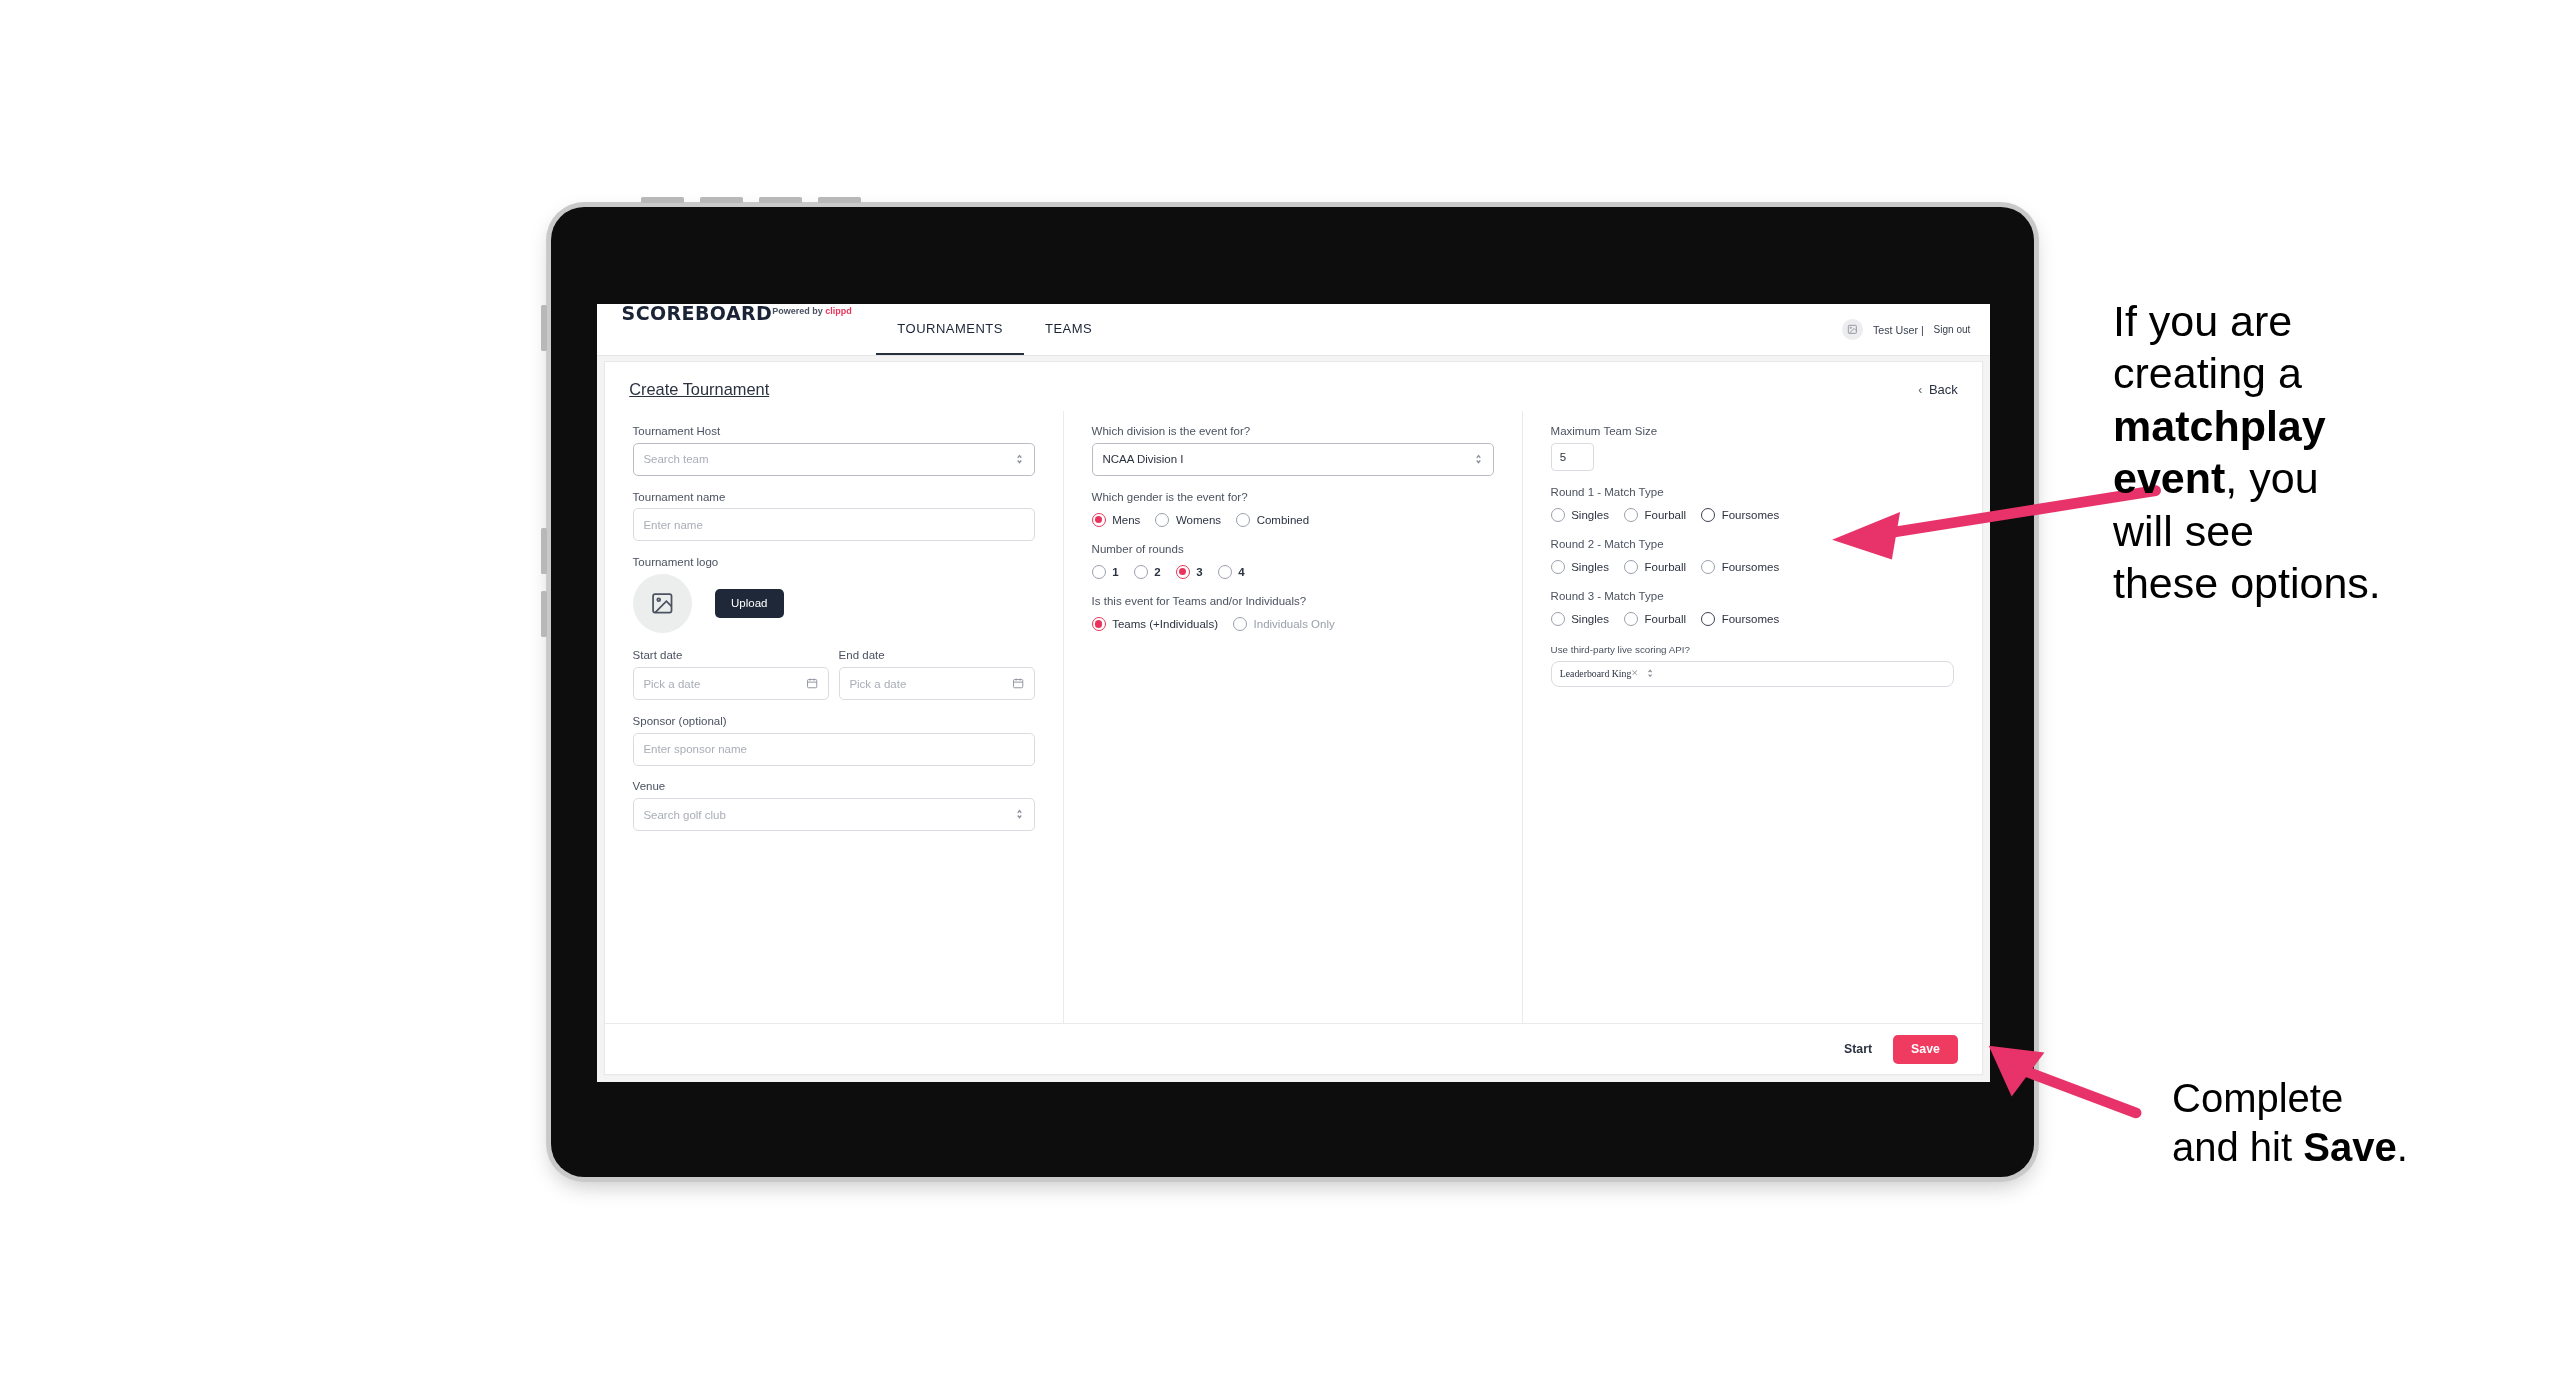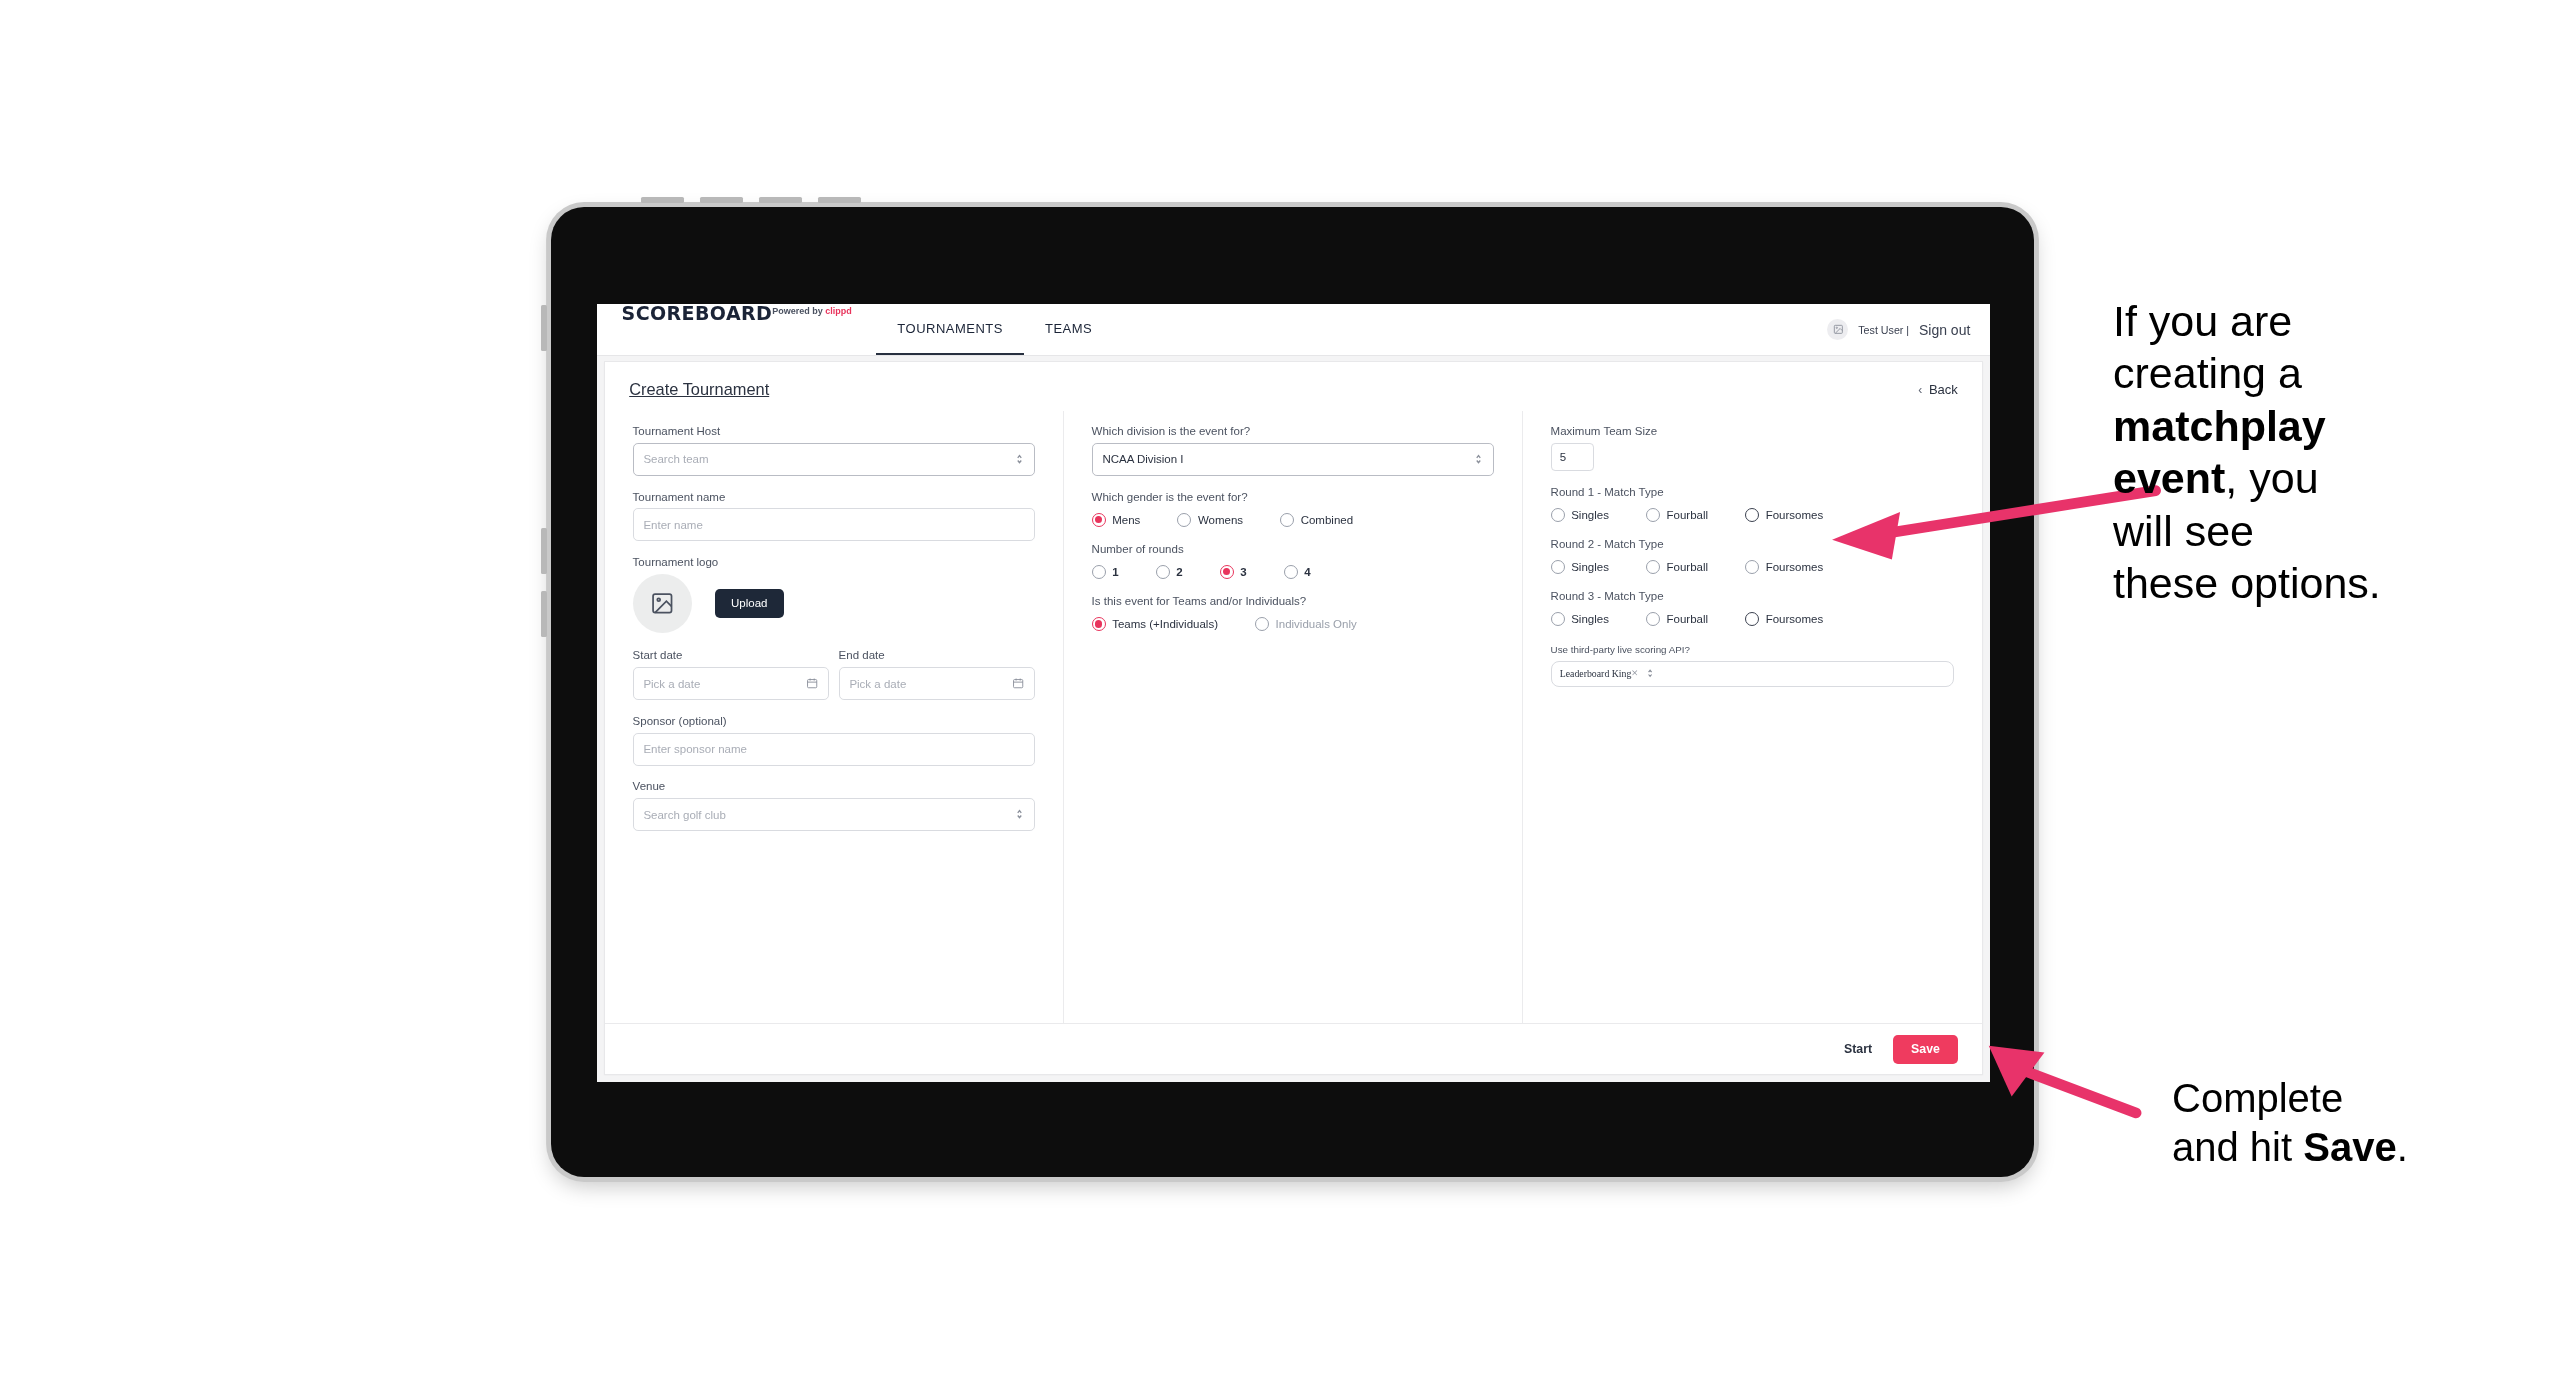--- a/index.html
+++ b/index.html
@@ -71,21 +71,21 @@
 
   .appbar-right {
     margin-left: auto; display: flex; align-items: center;
     padding-right: 19.7px; gap: 9.8px;
   }
   .avatar {
     width: 21px; height: 21px; border-radius: 50%;
     background: #ededf0; display:flex; align-items:center; justify-content:center;
   }
   .user-text { font-size: 10.7px; color: #3a4050; }
-  .signout { font-size: 14px; color: #3a4050; cursor: pointer; }
+  .signout { font-size: 10px; color: #3a4050; cursor: pointer; }
 
   
   .card {
     position: absolute; left: 6.6px; right: 6.6px; top: 57px; bottom: 6.6px;
     background: #ffffff; border: 0.8px solid #e8e8ea;
     display: flex; flex-direction: column;
     box-shadow: 0 0.8px 1.6px rgba(0,0,0,.04);
   }
   .card-head {
     display: flex; align-items: center; justify-content: space-between;
@@ -136,21 +136,21 @@
   .upload-btn {
     background: #1e2838; color: #fff; border-radius: 4.9px;
     padding: 8.2px 16.4px; font-size: 11.5px; cursor: pointer;
   }
 
   
   .date-row { display: flex; gap: 10px; }
   .date-col { flex: 1; }
 
   
-  .radio-row { display: flex; align-items: flex-start; gap: 24px; flex-wrap: nowrap; }
+  .radio-row { display: flex; align-items: flex-start; gap: 2px; flex-wrap: nowrap; }
   .radio-item {
     display: flex; align-items: center; gap: 6.6px; margin-right: 13px;
     cursor: pointer; white-space: nowrap;
   }
   .radio {
     width: 14px; height: 14px; border-radius: 50%;
     border: 1.3px solid #9aa0ab; background: #fff;
     display: flex; align-items: center; justify-content: center;
     flex: 0 0 auto;
   }

